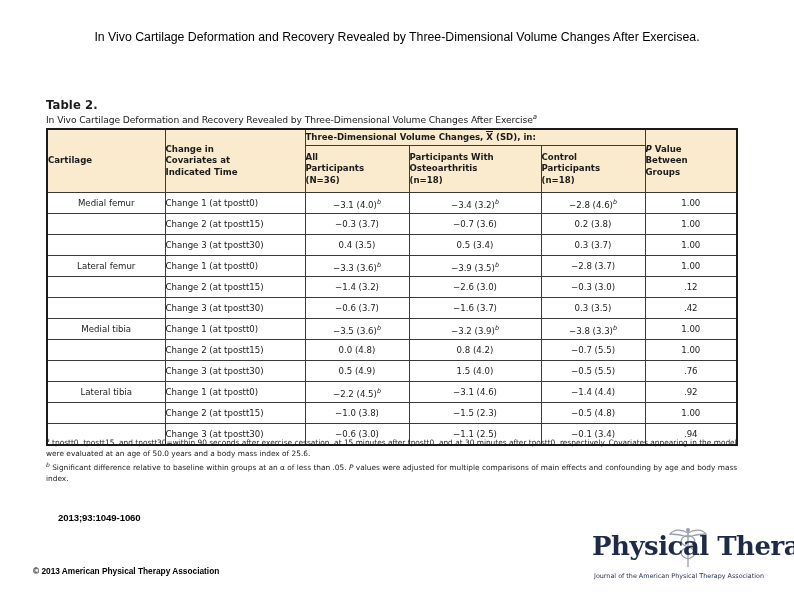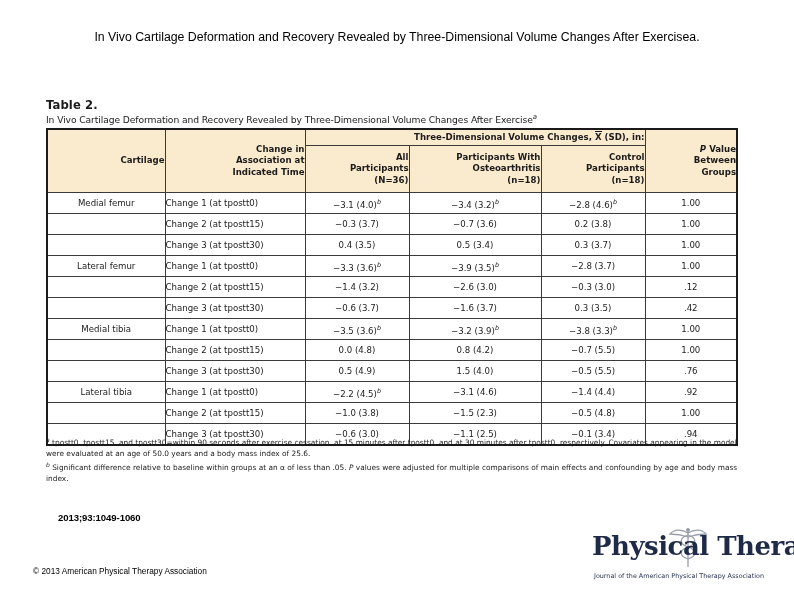--- a/index.html
+++ b/index.html
@@ -67,21 +67,21 @@
   }
   
   table.data {
     border: 2px solid #1a1a1a;
   }
 
   thead th {
     background: #faeace;
     font-size: 8.6px;
     font-weight: bold;
-    text-align: right;
+    text-align: left;
     color: #1b1b1b;
     line-height: 11.5px;
     padding: 3px 2px;
   }
   th.group-span {
     border-bottom: 1px solid #3a3a3a;
     height: 15px;
     padding: 2px;
   }
   th.corner {
@@ -152,20 +152,21 @@
     letter-spacing: -.1px;
   }
 
   
   .copyright {
     position: absolute;
     left: 33px;
     top: 566px;
     font-size: 8.3px;
     color: #000;
+    font-weight: bold;
   }
 
   
   .logo {
     position: absolute;
     left: 592px;
     top: 531px;
     width: 192px;
     height: 52px;
   }
@@ -219,21 +220,21 @@
       <col style="width:132px">
       <col style="width:104px">
       <col style="width:92px">
     </colgroup>
 
     <thead>
       <tr>
         <th class="corner" rowspan="2">Cartilage</th>
         <th class="corner" rowspan="2">
           <span>Change in</span><br>
-          <span>Association at</span><br>
+          <span>Covariates at</span><br>
           <span>Indicated Time</span>
         </th>
         <th class="group-span" colspan="3">
           <span>Three-Dimensional Volume Changes, </span><span class="xbar">X</span><span> (SD), in:</span>
         </th>
         <th class="corner" rowspan="2">
           <i>P</i><span> Value</span><br>
           <span>Between</span><br>
           <span>Groups</span>
         </th>

